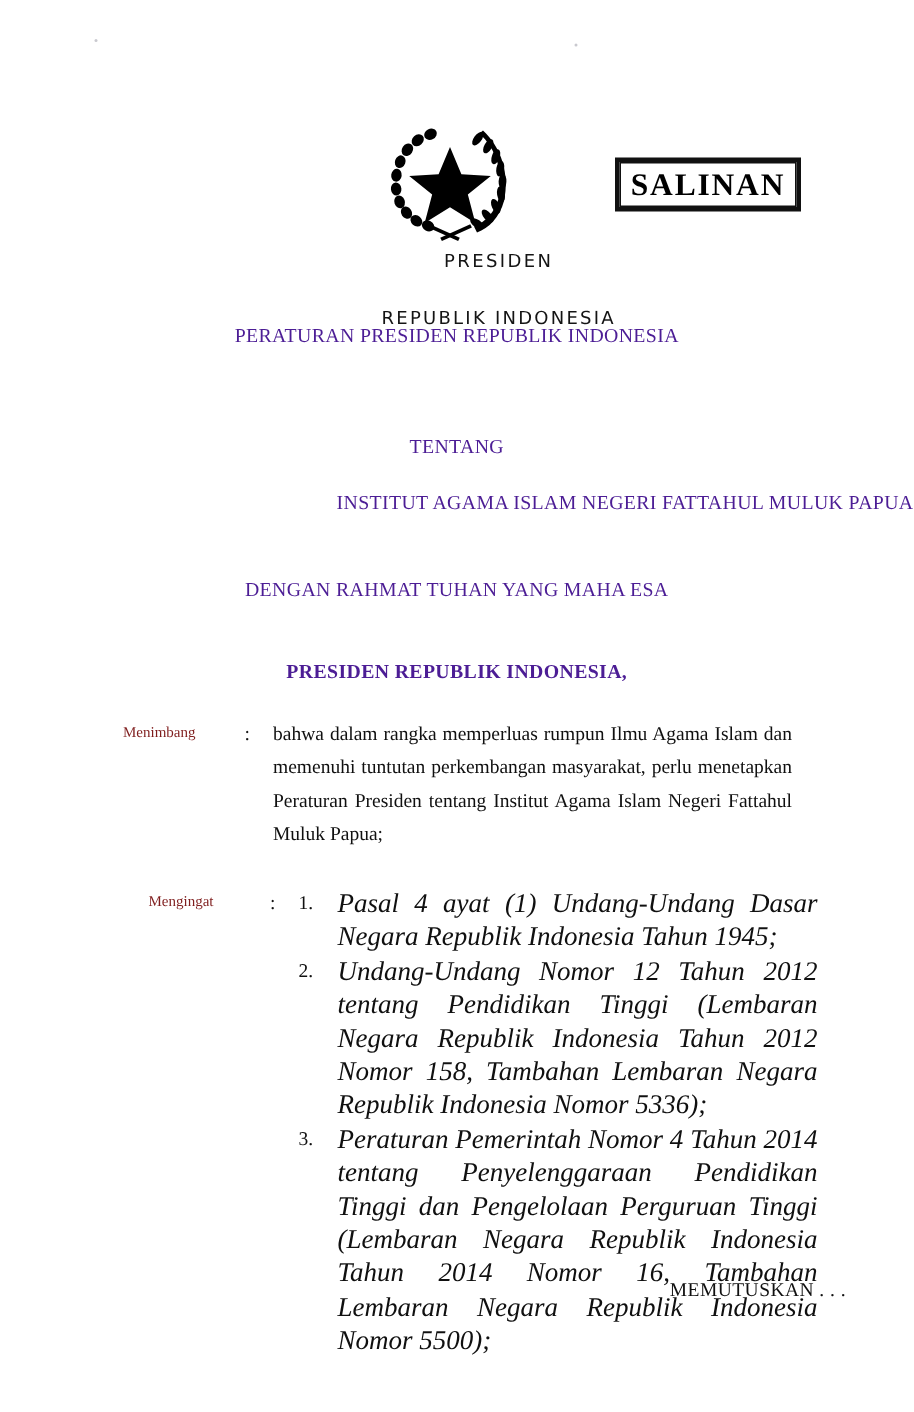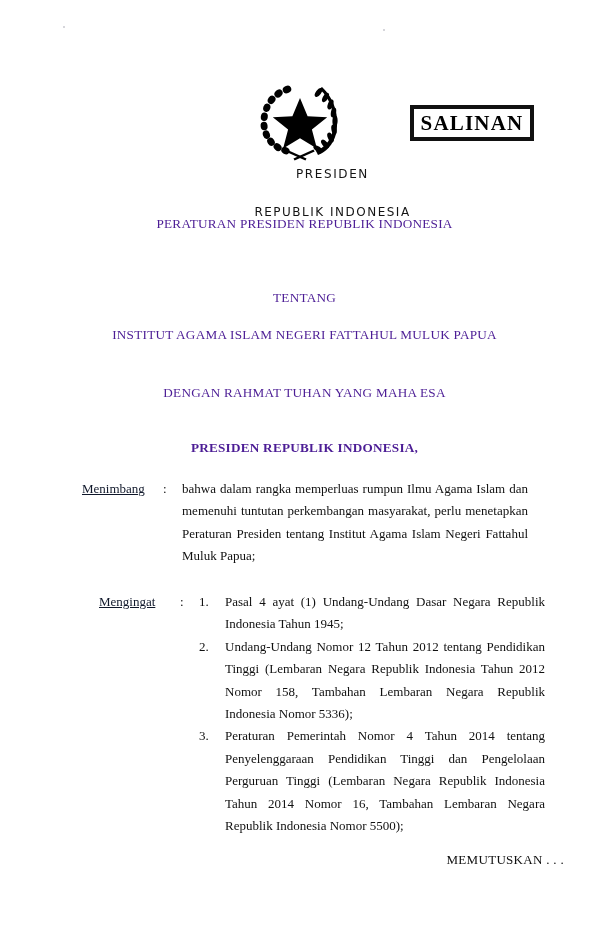--- a/index.html
+++ b/index.html
@@ -96,21 +96,21 @@
     left: 0;
     text-align: center;
     font-size: 13.2px;
     letter-spacing: 0.25px;
     color: #4c1d95;
     white-space: nowrap;
   }
   .t-peraturan { top: 216px; }
   .t-nomor     { top: 252px; letter-spacing: 0.4px; }
   .t-tentang   { top: 290px; }
-  .t-institut  { top: 327px; }
+  .t-institut  { top: 327px; text-align: right; }
   .t-rahmat    { top: 385px; }
   .t-presiden2 { top: 440px; font-weight: bold; }
 
   .nomor-small { font-size: 12.3px; }
 
   
   .clause {
     position: absolute;
     left: 82px;
     width: 446px;
@@ -118,24 +118,23 @@
   .clause-menimbang { top: 478px; }
   .clause-mengingat { top: 591px; margin-left: 17px; }
 
   .clause-row {
     display: flex;
     align-items: flex-start;
   }
   .clause-label {
     width: 81px;
     flex: 0 0 81px;
-    font-size: 13px;
-    line-height: 22.4px;
-    color: #0f172a;
-    text-decoration: underline;
+    font-size: 10px;
+    line-height: 22.4px;
+    color: #7f1d1d;
   }
   .clause-colon {
     width: 19px;
     flex: 0 0 19px;
     font-size: 13px;
     line-height: 22.4px;
     color: #101010;
   }
   .clause-body {
     flex: 1 1 auto;
@@ -163,25 +162,26 @@
   }
   .num-marker {
     width: 26px;
     flex: 0 0 26px;
     font-size: 13px;
     line-height: 22.4px;
     color: #101010;
   }
   .num-text {
     flex: 1 1 auto;
-    font-size: 13px;
+    font-size: 18px;
     line-height: 22.4px;
     color: #101010;
     text-align: justify;
     text-align-last: left;
+    font-style: italic;
   }
 
   
   .footer-catchword {
     position: absolute;
     left: 0;
     top: 852px;
     width: 528px;
     text-align: right;
     font-size: 13px;

